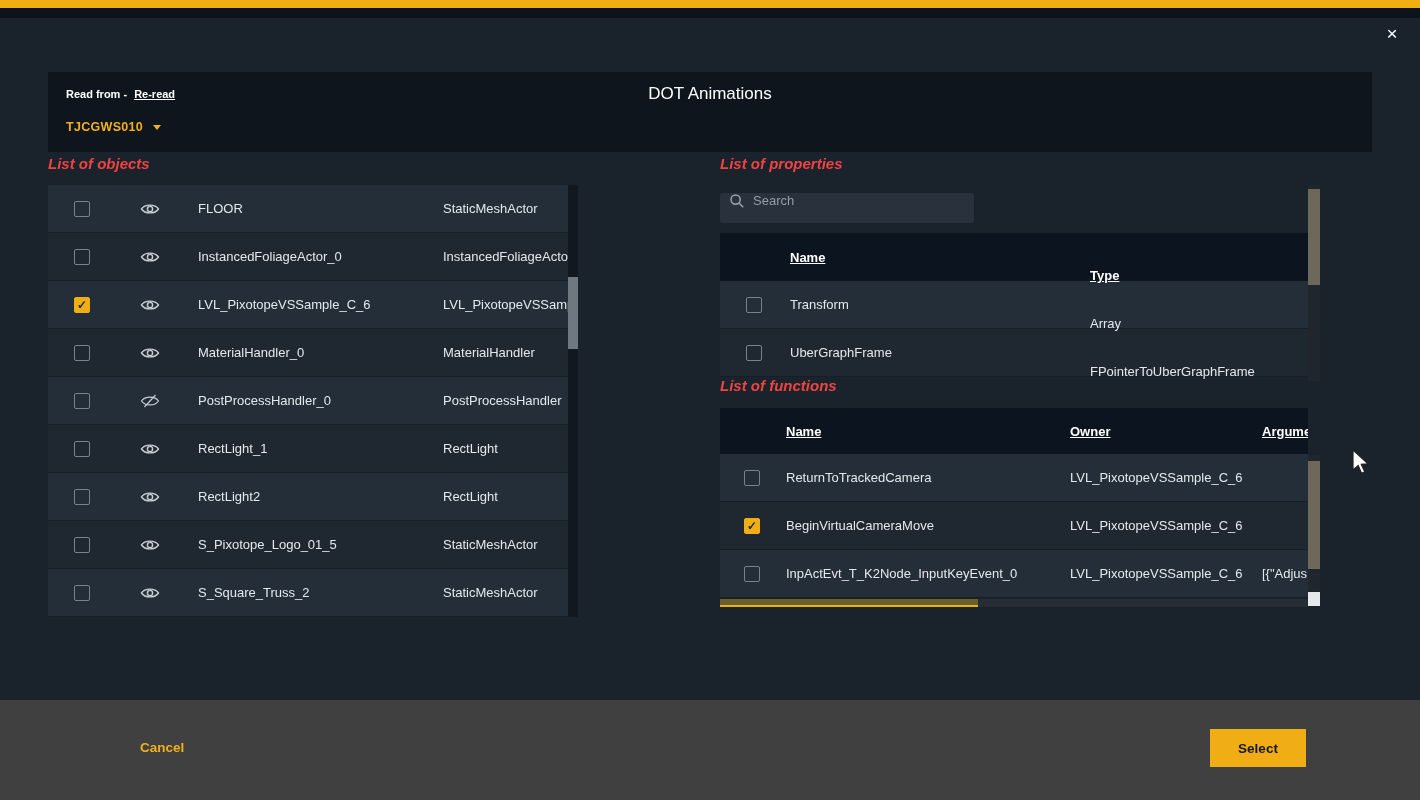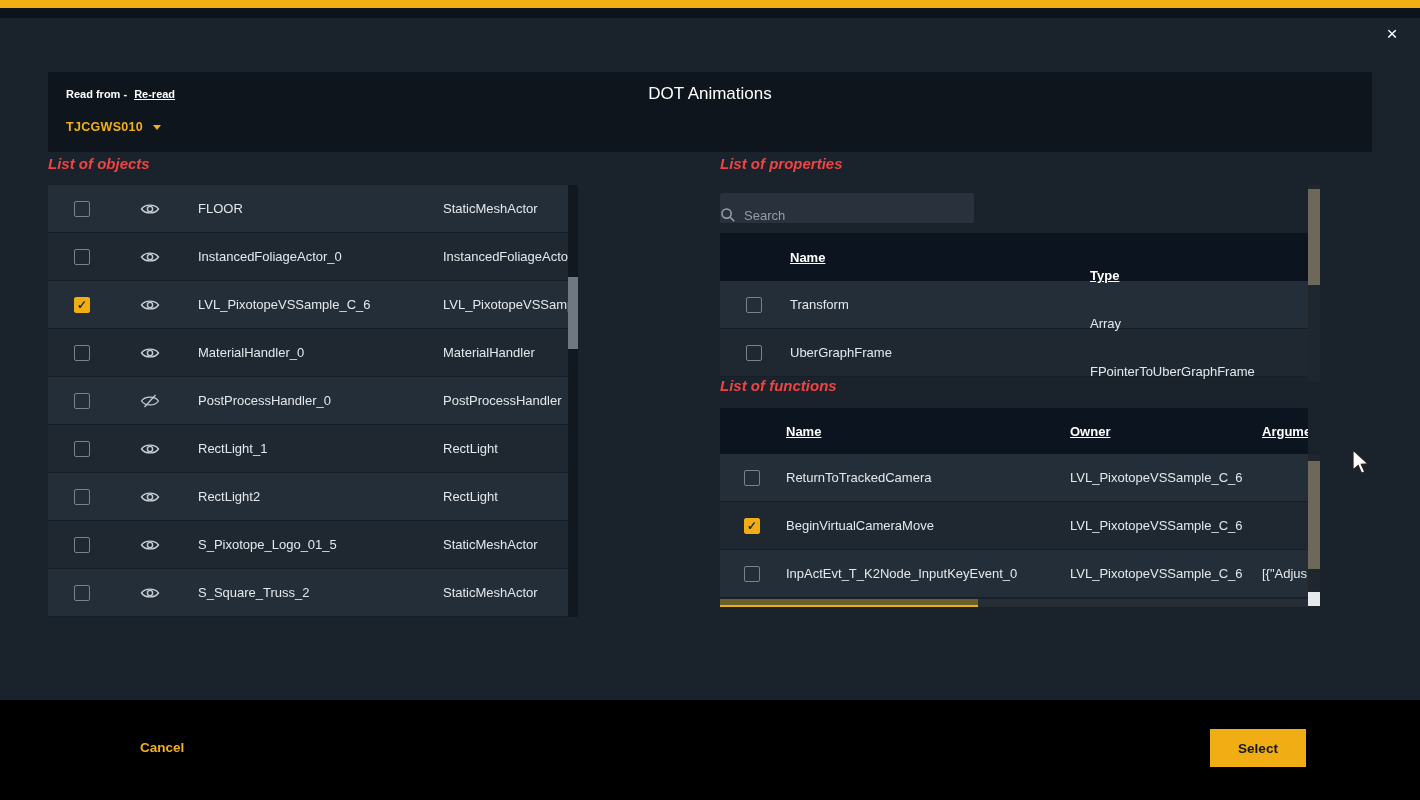--- a/index.html
+++ b/index.html
@@ -39,21 +39,21 @@
 
   
   .objects-table { position:absolute; left:48px; top:185px; width:520px; }
   .cb-cell { flex:0 0 68px; display:flex; justify-content:center; }
   .eye-cell { flex:0 0 68px; display:flex; justify-content:center; cursor:pointer; }
   .o-name { flex:0 0 245px; padding-left:14px; }
   .o-type { flex:1; min-width:0; padding-left:14px; }
 
   
   .search-box { position:absolute; left:720px; top:193px; width:254px; height:30px; background:#29323c;
-    display:flex; align-items:flex-end; padding:0 0; border-radius:2px; }
+    display:flex; align-items:flex-start; padding:0 9px; border-radius:2px; }
   .search-box svg { flex:0 0 auto; margin-right:8px; }
   .search-box input { background:transparent; border:none; outline:none; color:#dfe3e7; font-size:13px; width:100%;
     font-family:"Liberation Sans", sans-serif; }
   .search-box input::placeholder { color:#949ca5; }
   .prop-table { position:absolute; left:720px; top:233px; width:588px; }
   .prop-table .thead { height:48px; }
   .p-name { flex:0 0 300px; padding-left:2px; }
   .p-type { flex:1; min-width:0; padding-left:2px;margin-top:37px; }
 
   
@@ -72,21 +72,21 @@
   .vs-props { left:1308px; top:185px; height:196px; width:12px; background:#1f262e; }
   .vs-props .vthumb { top:4px; height:96px; background:#6e685a; }
   .vs-funcs { left:1308px; top:455px; height:136px; width:12px; background:#1f262e; }
   .vs-funcs .vthumb { top:6px; height:108px; background:#6e685a; }
   .scroll-corner { position:absolute; left:1308px; top:592px; width:12px; height:14px; background:#e6e9ec; }
   .hscroll { position:absolute; left:720px; top:599px; width:588px; height:8px; background:#262d34; }
   .hthumb { position:absolute; left:0; top:0; height:100%; width:258px; background:#6b5f2c;
     border-bottom:2px solid #e5b219; cursor:pointer; }
 
   
-  .footer { position:absolute; left:0; top:700px; width:100%; height:100px; background:#000000; }
+  .footer { position:absolute; left:0; top:700px; width:100%; height:100px; background:#404040; }
   .cancel { position:absolute; left:140px; top:40px; color:#f2b01e; font-weight:bold; font-size:13.5px; cursor:pointer; }
   .select-btn { position:absolute; right:114px; top:29px; width:96px; height:38px; background:#f0ad14; color:#15191f;
     font-weight:bold; font-size:13.5px; border:none; border-radius:0; display:flex; align-items:center; justify-content:center;
     cursor:pointer; font-family:"Liberation Sans", sans-serif; }
 
   .cursor { position:absolute; left:1350px; top:448px; pointer-events:none; }
 </style>
 </head>
 <body>
 

